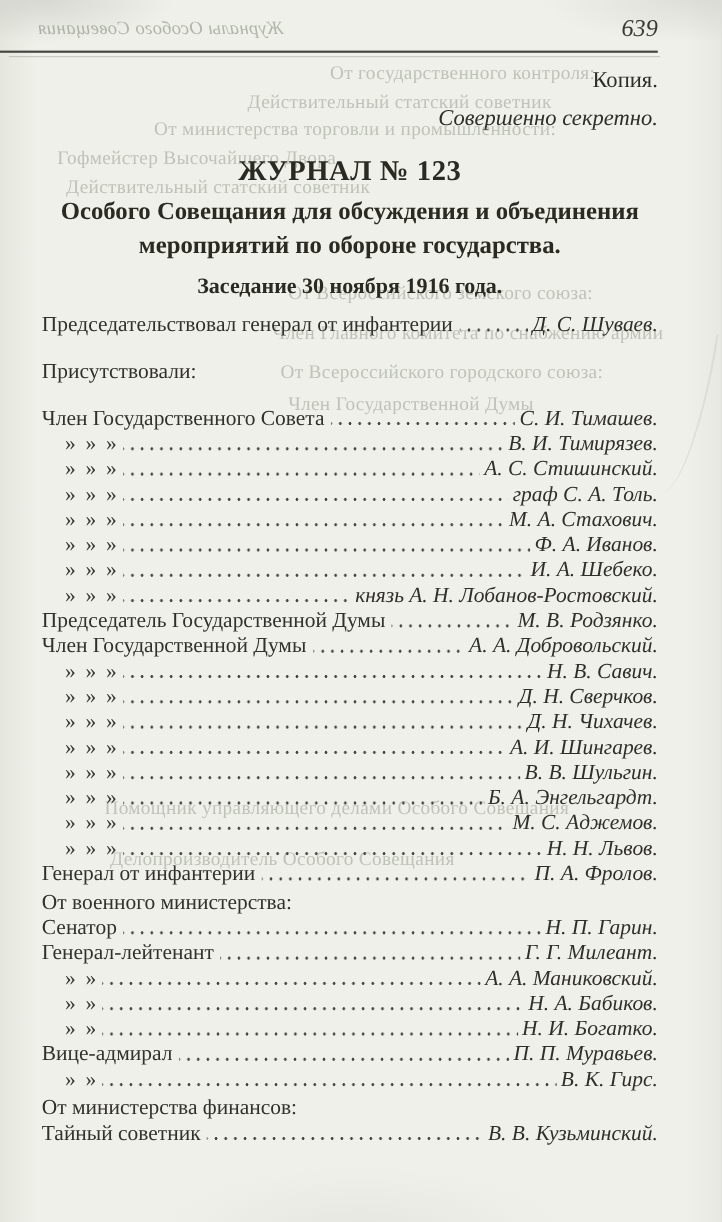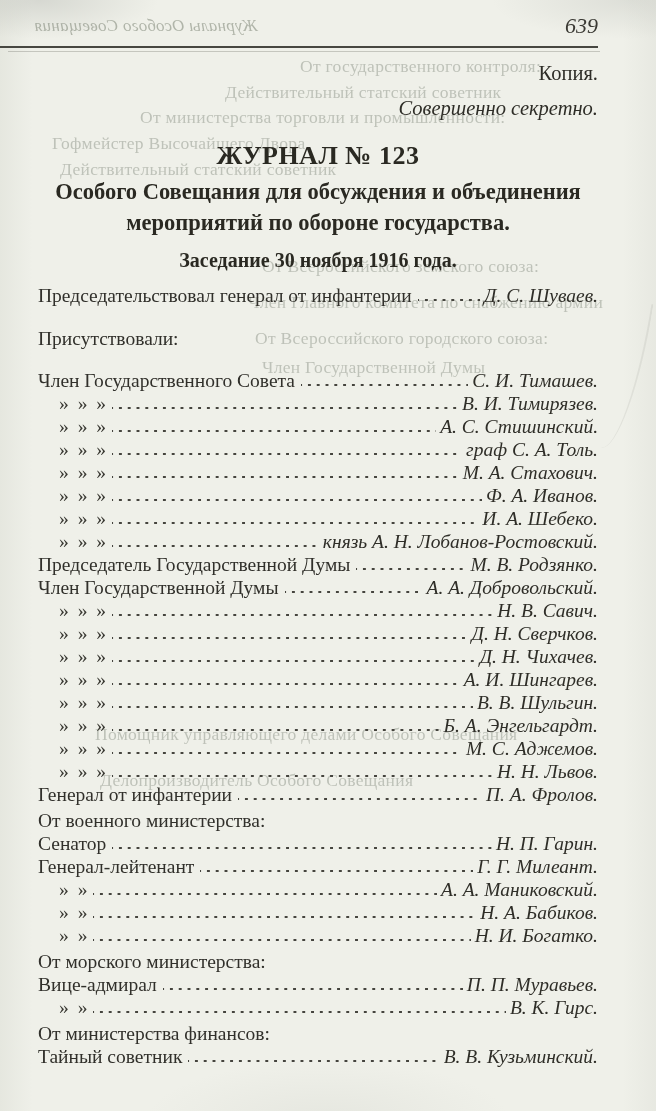--- a/index.html
+++ b/index.html
@@ -224,23 +224,20 @@
         <div class="row entry marker">
           <span class="label">» »</span>
           <span class="leader"></span>
           <span class="name">Н. А. Бабиков.</span>
         </div>
         <div class="row entry marker">
           <span class="label">» »</span>
           <span class="leader"></span>
           <span class="name">Н. И. Богатко.</span>
         </div>
-        <div class="row section">
-          <span class="label">От морского министерства:</span>
-        </div>
         <div class="row entry">
           <span class="label">Вице-адмирал</span>
           <span class="leader"></span>
           <span class="name">П. П. Муравьев.</span>
         </div>
         <div class="row entry marker">
           <span class="label">» »</span>
           <span class="leader"></span>
           <span class="name">В. К. Гирс.</span>
         </div>

